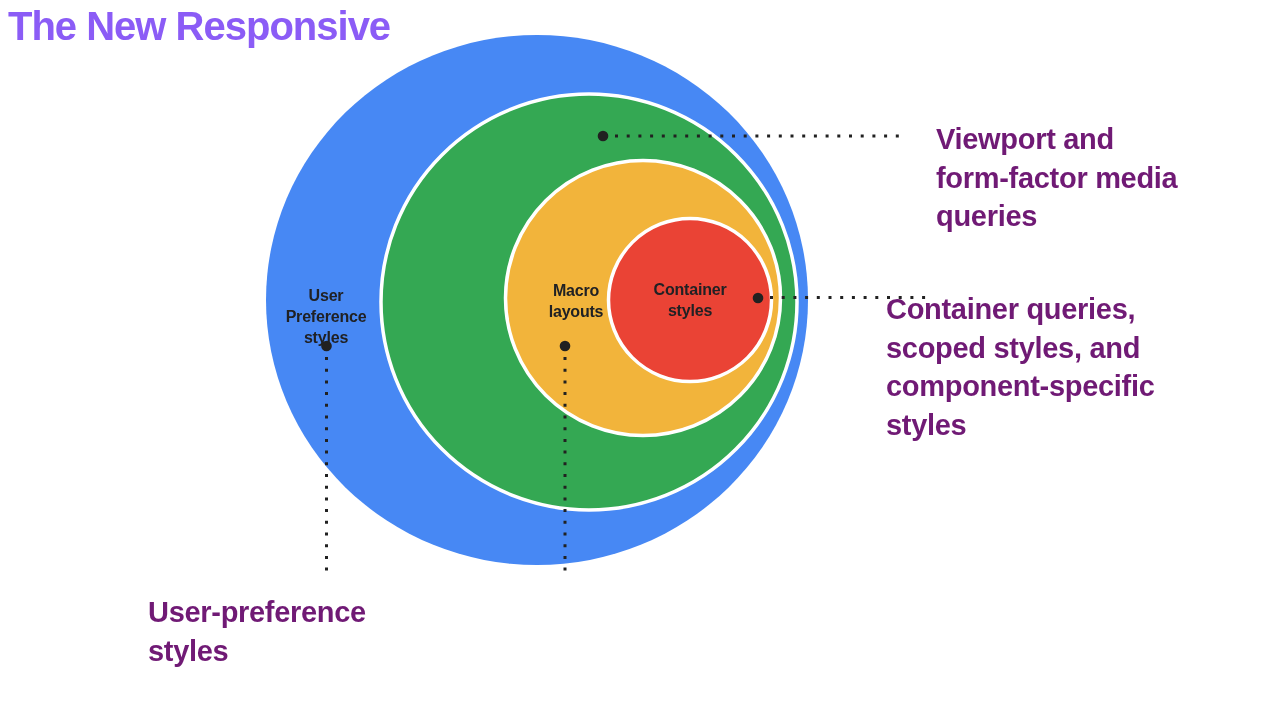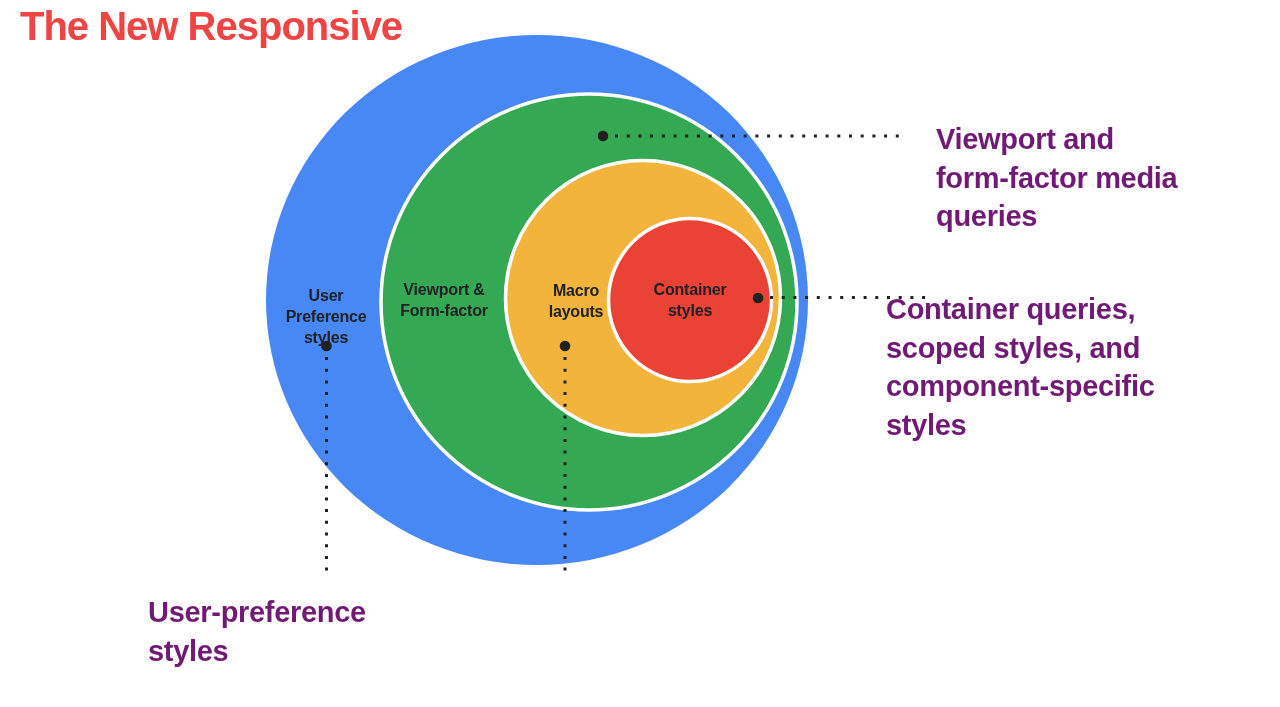--- a/index.html
+++ b/index.html
@@ -6,27 +6,27 @@
   .stage {
     position: relative;
     width: 1280px;
     height: 707px;
     background: #ffffff;
     overflow: hidden;
     font-family: "Liberation Sans", sans-serif;
   }
   .page-title {
     position: absolute;
-    left: 20px;
+    left: 8px;
     top: 4px;
     margin: 0;
     font-size: 40px;
     font-weight: 700;
     letter-spacing: -1px;
-    color: #ef4444;
+    color: #8b5cf6;
   }
   .venn-svg {
     position: absolute;
     left: 0;
     top: 0;
   }
   .ring-label {
     position: absolute;
     transform: translate(-50%, -50%);
     text-align: center;
@@ -82,22 +82,20 @@
     <line x1="326.5" y1="357" x2="326.5" y2="579" stroke-width="3" stroke-dasharray="3 8.7" stroke-linecap="butt" stroke="#212121"></line>
 
     <circle cx="565" cy="346" r="5.3" fill="#212121"></circle>
     <line x1="565" y1="357" x2="565" y2="574" stroke-width="3" stroke-dasharray="3 8.7" stroke-linecap="butt" stroke="#212121"></line>
   </svg>
 
   <div class="ring-label lbl-user-preference">User
 Preference
 styles</div>
 
-  <div class="ring-label lbl-viewport">Viewport &amp;
-Form-factor</div>
 
   <div class="ring-label lbl-macro">Macro
 layouts</div>
 
   <div class="ring-label lbl-container">Container
 styles</div>
 
   <div class="annotation ann-viewport">Viewport and
 form-factor media
 queries</div>

